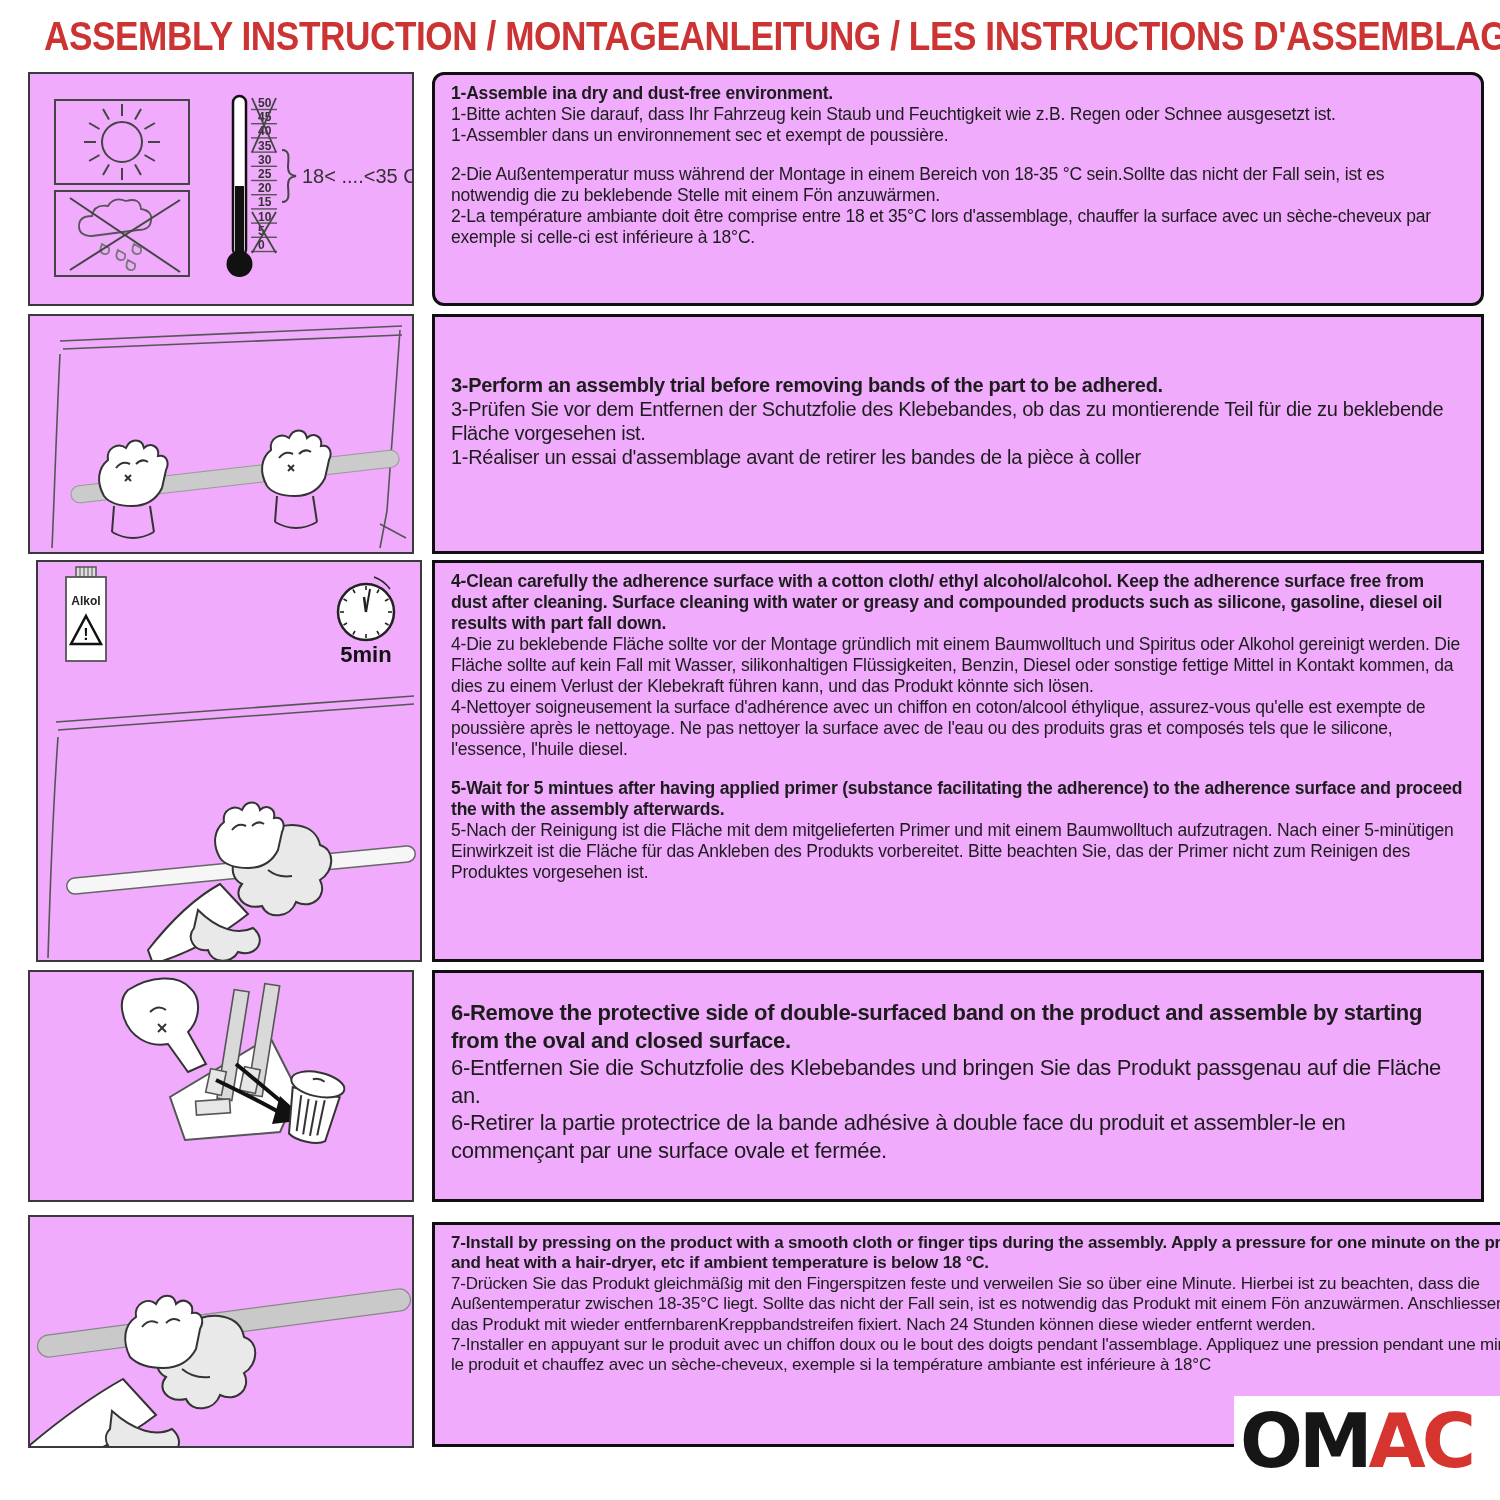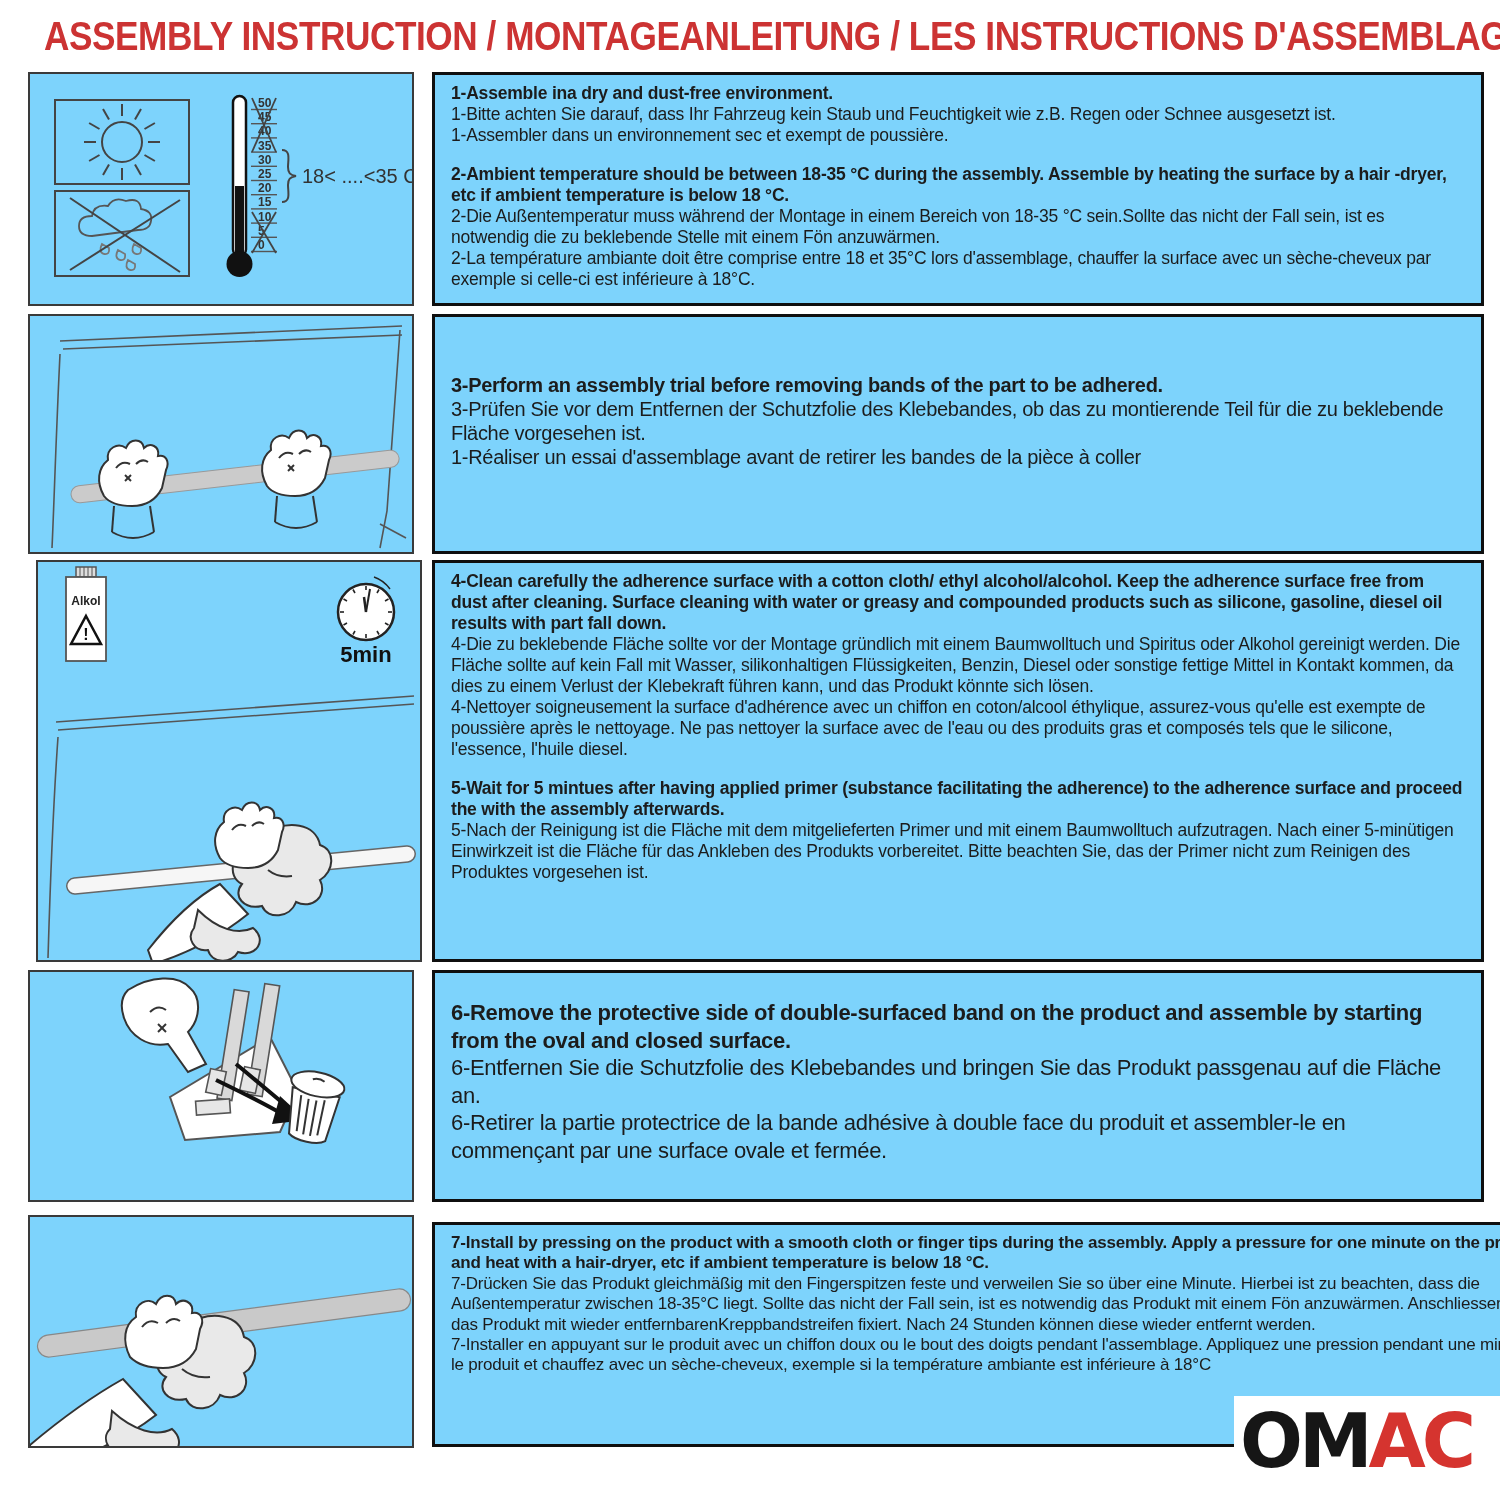--- a/index.html
+++ b/index.html
@@ -1,21 +1,21 @@
 <!DOCTYPE html>
 <html><head>
 <meta charset="utf-8">
 <style>
   html,body{margin:0;padding:0;background:#fff;}
   .page{position:relative;width:1500px;height:1500px;background:#ffffff;overflow:hidden;
         font-family:"Liberation Sans", sans-serif;color:#1c1c1c;}
   .title{position:absolute;left:44px;top:14px;margin:0;font-size:40px;font-weight:bold;
          color:#cc3333;white-space:nowrap;letter-spacing:-0.5px;}
   .title .inner{display:inline-block;transform:scaleX(0.88);transform-origin:left center;}
-  .panel{position:absolute;box-sizing:border-box;background:#7dd3fc;}
+  .panel{position:absolute;box-sizing:border-box;background:#f0abfc;}
   .illus{border:2px solid #3a3a3a;}
   .txt{border:3px solid #0f0f0f;padding:8px 18px 6px 16px;letter-spacing:-0.2px;}
   .txt p{margin:0;}
   .b{font-weight:bold;}
   .vgap{height:18px;}
   .t1 p{font-size:17.5px;line-height:1.2;}
   .t3{padding-top:56px;}
   .t3 p{font-size:20px;line-height:1.2;letter-spacing:-0.3px;}
   .t45 p{font-size:17.5px;line-height:1.2;}
   .t6{padding-top:26px;}
@@ -99,26 +99,25 @@
             <line x1="246" y1="24" x2="222" y2="78"></line>
           <line x1="222" y1="138" x2="246" y2="179"></line>
             <line x1="246" y1="138" x2="222" y2="179"></line>
         </g>
         <path d="M252,76 C261,76 258,86 258,93 C258,99 260,101 266,102 C260,103 258,105 258,111 C258,118 261,128 252,128" fill="none" stroke="#444" stroke-width="2"></path>
         <text x="272" y="109" font-size="20" fill="#333">18&lt; ....&lt;35 C</text>
       </g>
     </svg>
   </div>
 
-  <div class="panel txt t1" style="left:432px;top:72px;width:1052px;height:234px;">
+  <div class="panel txt t1" style="left:432px;top:72px;width:1052px;height:234px;border-radius:12px;">
     <p class="b">1-Assemble ina dry and dust-free environment.</p>
     <p>1-Bitte achten Sie darauf, dass Ihr Fahrzeug kein Staub und Feuchtigkeit wie z.B. Regen oder Schnee ausgesetzt ist.</p>
     <p>1-Assembler dans un environnement sec et exempt de poussière.</p>
     <div class="vgap"></div>
-    <p class="b">2-Ambient temperature should be between 18-35 °C  during the assembly. Assemble by heating the surface by a hair -dryer, etc if ambient temperature is below 18 °C.</p>
     <p>2-Die Außentemperatur muss während der Montage in einem Bereich von 18-35 °C  sein.Sollte das nicht der Fall sein, ist es notwendig die zu beklebende Stelle mit einem Fön anzuwärmen.</p>
     <p>2-La température ambiante doit être comprise entre 18 et 35°C lors d'assemblage, chauffer la surface avec un sèche-cheveux par exemple si celle-ci est inférieure à 18°C.</p>
   </div>
 
   <div class="panel illus" style="left:28px;top:314px;width:386px;height:240px;">
     <svg width="382" height="236" viewBox="0 0 382 236">
       <g stroke="#555" fill="none" stroke-width="1.6">
         <path d="M30,25 L372,10"></path>
           <path d="M33,33 L372,19"></path>
         <path d="M30,38 C26,120 24,190 22,232"></path>

